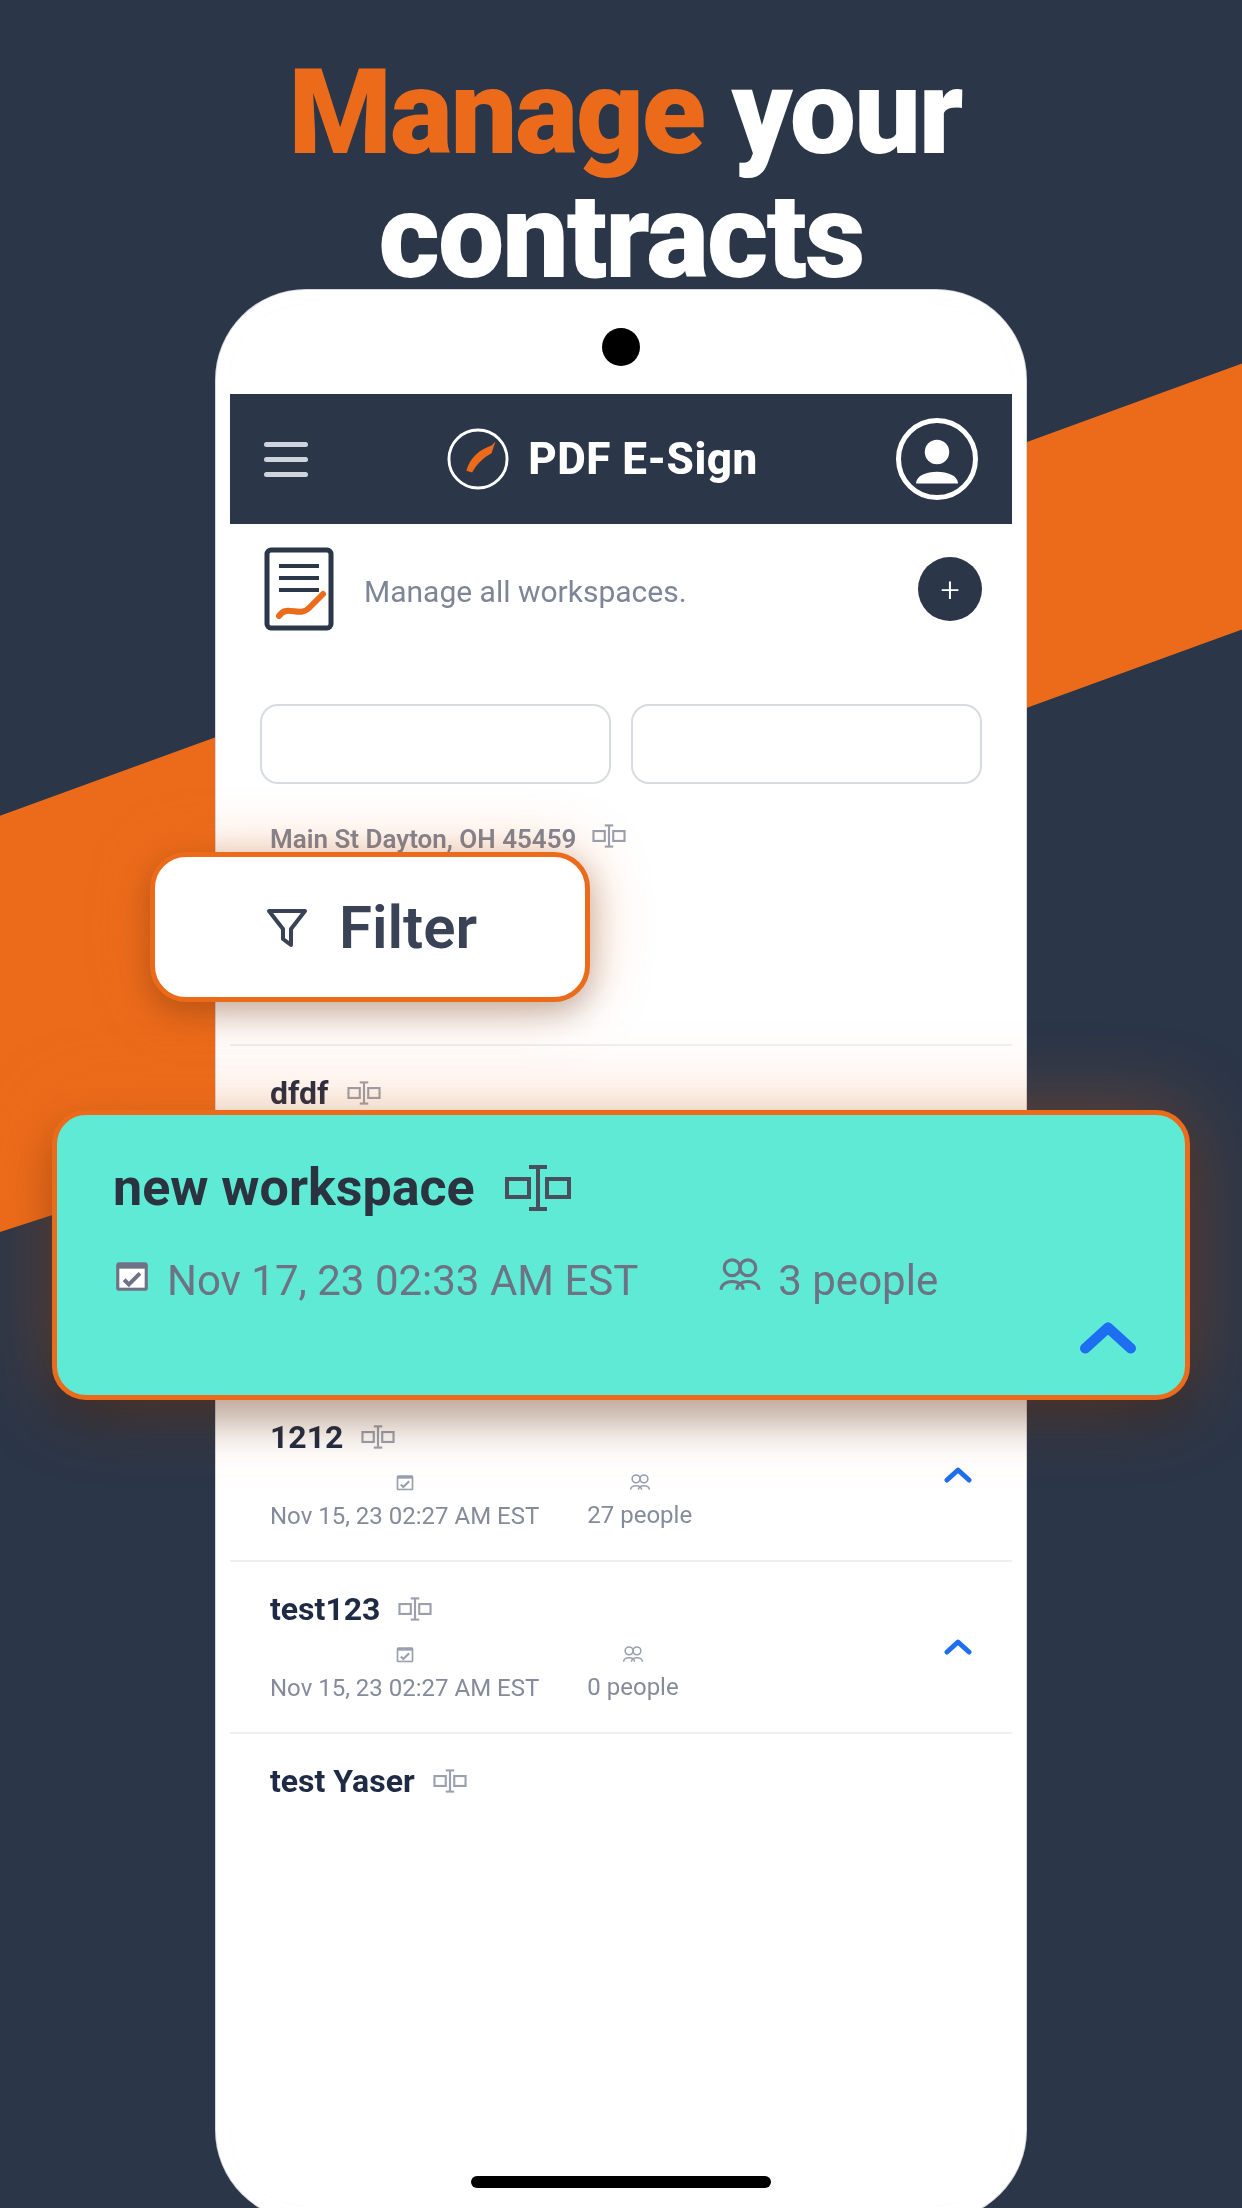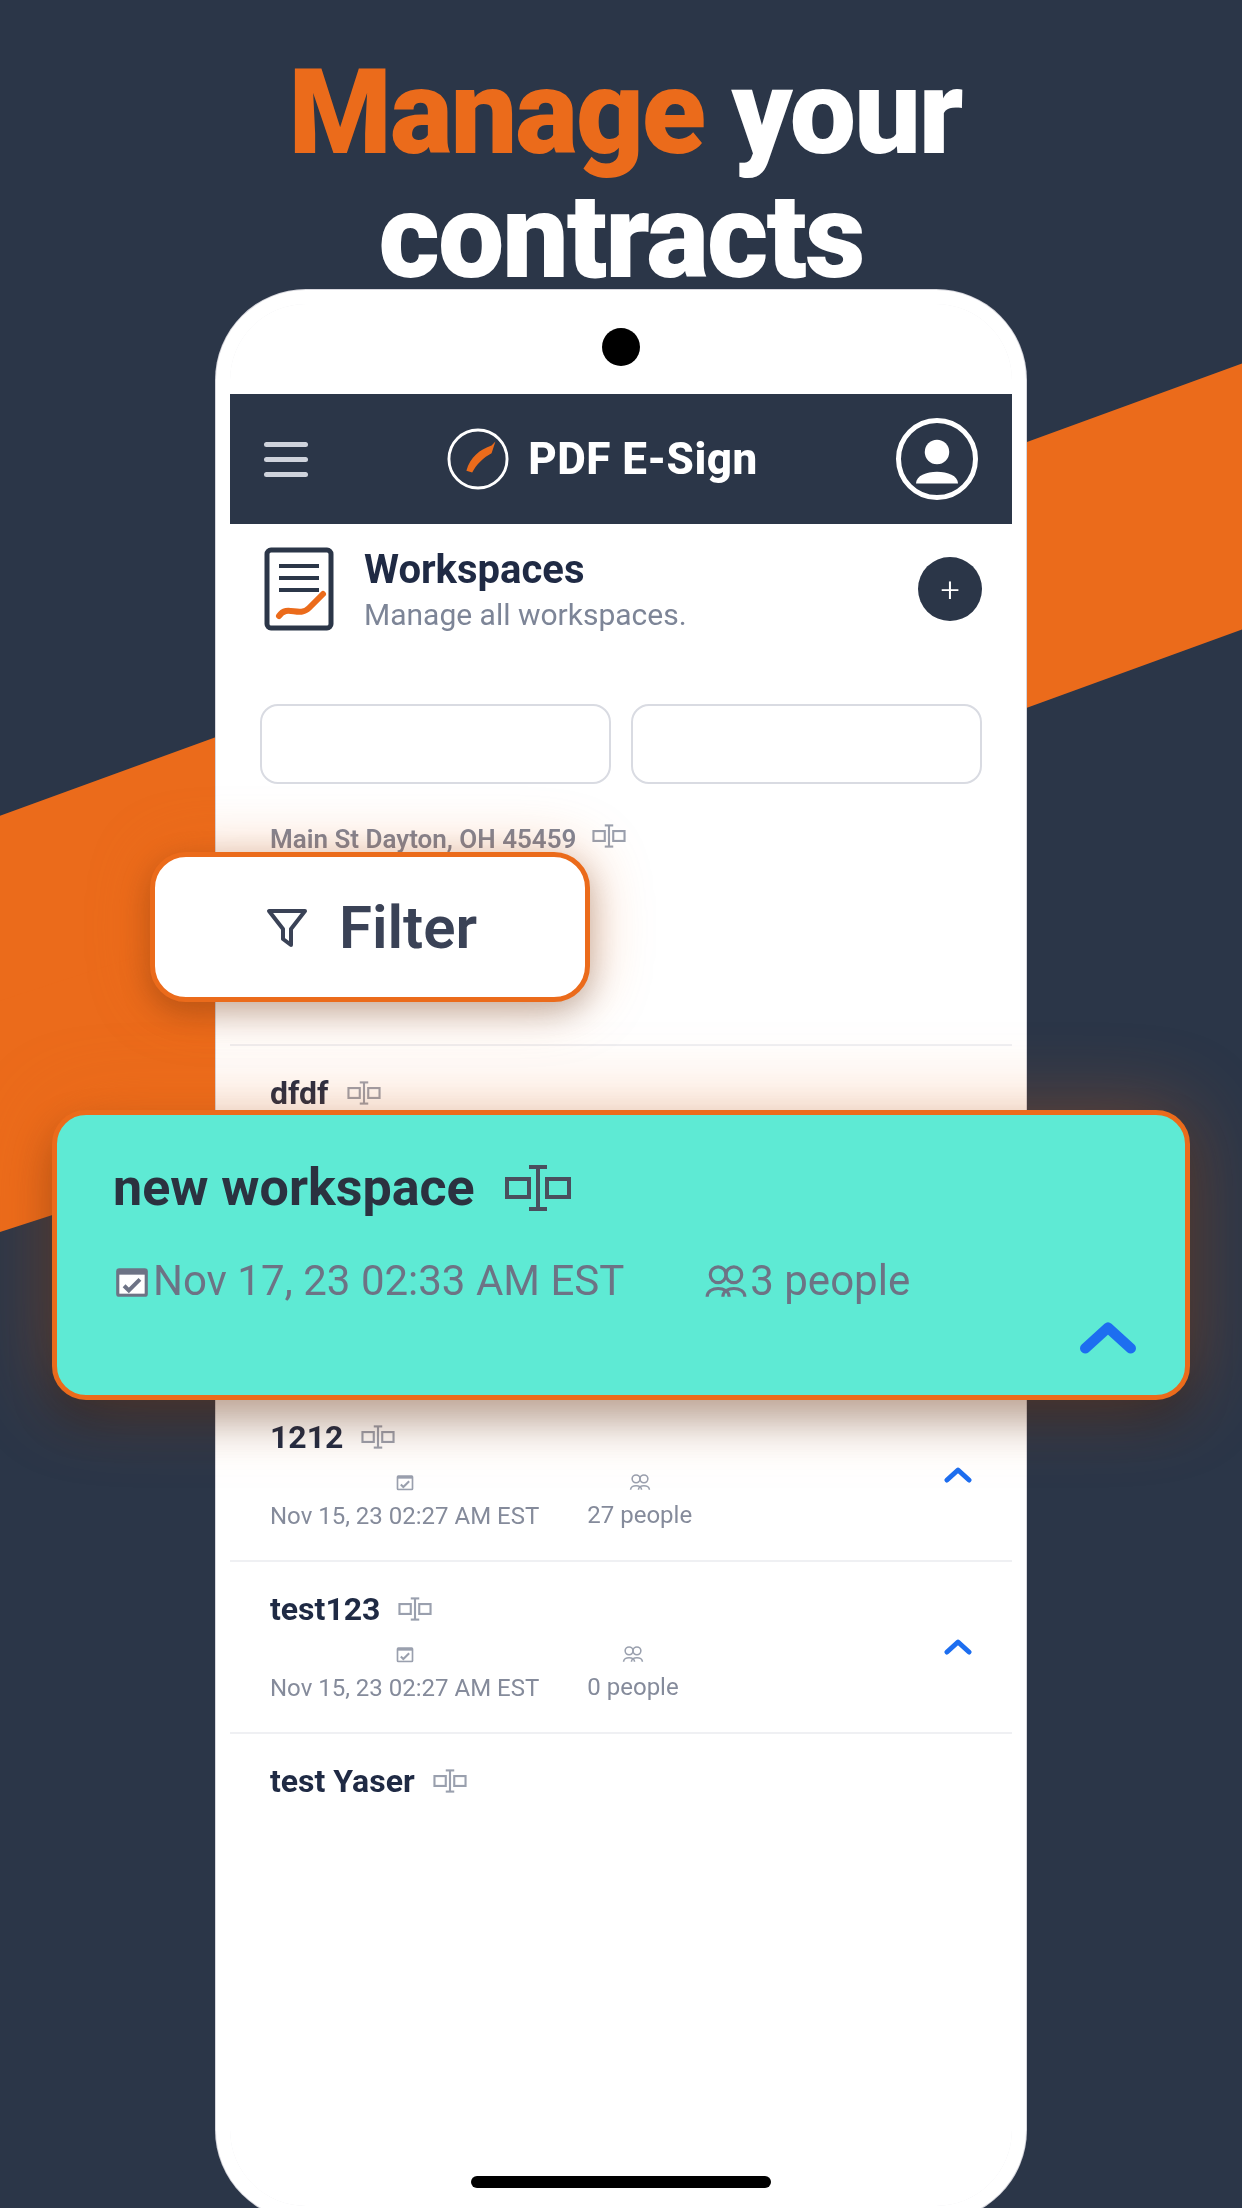--- a/index.html
+++ b/index.html
@@ -310,21 +310,21 @@
   }
   .feature-meta {
     display: flex;
     align-items: center;
     gap: 80px;
     margin-top: 38px;
     color: #6d7385;
     font-size: 42px;
   }
   .feature-meta .fm {
-    display: flex; align-items: center; gap: 2px;
+    display: flex; align-items: flex-start; gap: 16px;
   }
   .feature-chevron {
     position: absolute;
     right: 48px;
     bottom: 38px;
   }
 
   
   .svg-ic { display:block; }
 </style>
@@ -372,21 +372,20 @@
       <div class="doc-icon-wrap">
         <svg class="svg-ic" width="72" height="86" viewBox="0 0 72 86">
           <rect x="4" y="4" width="64" height="78" rx="4" fill="none" stroke="#2b3648" stroke-width="5"></rect>
           <line x1="16" y1="20" x2="56" y2="20" stroke="#2b3648" stroke-width="4"></line>
           <line x1="16" y1="32" x2="56" y2="32" stroke="#2b3648" stroke-width="4"></line>
           <line x1="16" y1="44" x2="56" y2="44" stroke="#2b3648" stroke-width="4"></line>
           <path d="M16 70 C24 58, 36 72, 46 62 L60 48" stroke="#eb6b1b" stroke-width="6" fill="none" stroke-linecap="round"></path>
         </svg>
       </div>
       <div class="ws-header-text">
-        <div class="ws-header-title">Workspaces</div>
         <div class="ws-header-sub">Manage all workspaces.</div>
       </div>
       <div class="add-btn">
         <span>+</span>
       </div>
     </div>
 
     <div class="under-fs">
       <div class="slot"></div>
       <div class="slot"></div>

